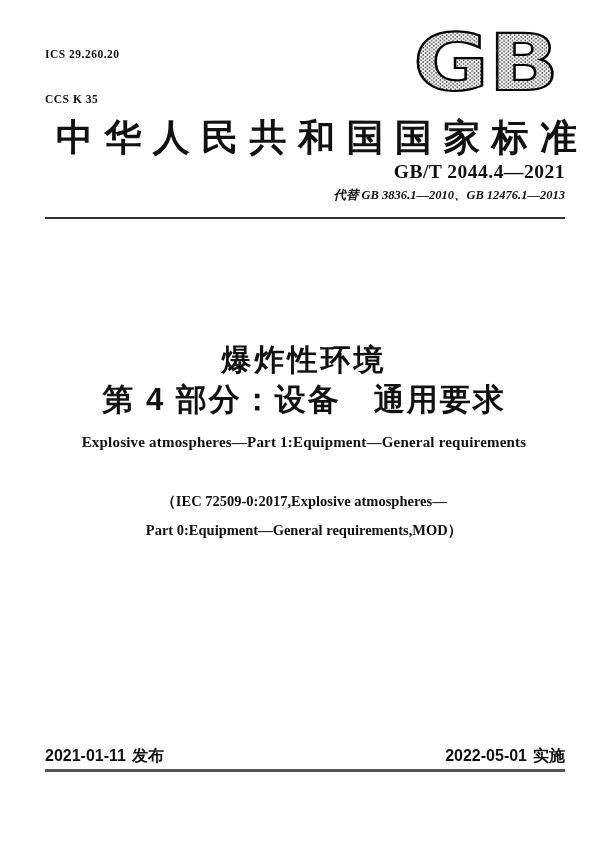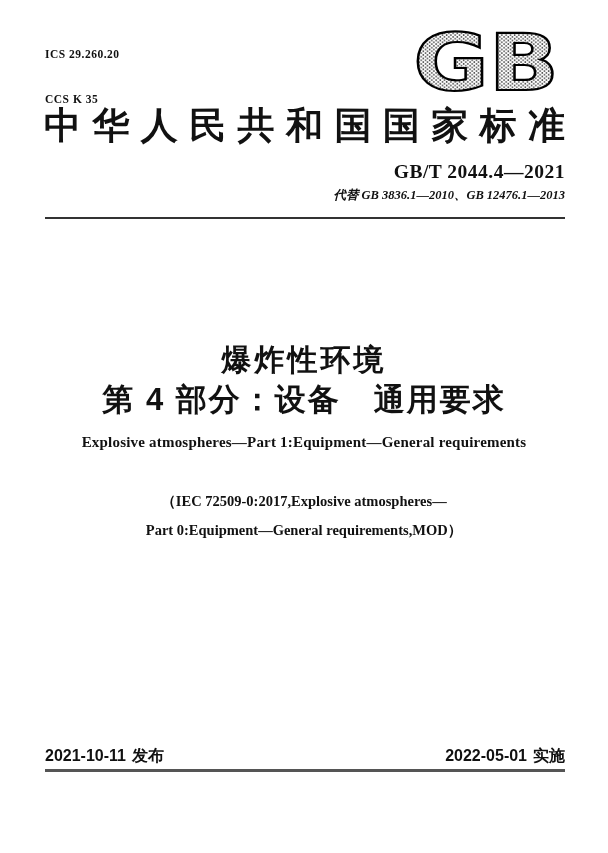--- a/index.html
+++ b/index.html
@@ -18,21 +18,21 @@
     overflow:hidden;
     padding-left:12px;
   }
   .codes{
     position:absolute;left:45px;top:17px;
     font-size:11.5px;font-weight:bold;line-height:15px;
     white-space:pre;letter-spacing:0.5px;
   }
   .logo{position:absolute;right:38px;top:26px;width:168px;height:70px;}
   .std-name{
-    position:absolute;left:44px;top:101px;width:521px;margin:0;
+    position:absolute;left:44px;top:101px;width:521px;margin:12px;
     font-size:37px;font-weight:bold;
     text-align:justify;text-align-last:justify;
     white-space:nowrap;
   }
   .num-block{position:absolute;right:43px;top:161px;text-align:right;}
   .std-num{font-size:19.5px;font-weight:bold;letter-spacing:0.5px;}
   .replaces{margin-top:4px;font-size:12.5px;font-weight:bold;font-style:italic;}
   .rule-top{
     position:absolute;left:45px;top:217px;width:520px;height:0;
     border:none;border-top:2px solid var(--rule-top);margin:0;
@@ -114,21 +114,21 @@
 
   <div class="title-en">Explosive atmospheres—Part 1:Equipment—General requirements</div>
 
   <div class="adoption">
     <div>（IEC 72509-0:2017,Explosive atmospheres—</div>
     <div>Part 0:Equipment—General requirements,MOD）</div>
   </div>
 
   <div class="dates-row">
     <div class="date-group">
-      <span>2021-10-11</span><span class="lbl">发布</span>
+      <span>2021-01-11</span><span class="lbl">发布</span>
     </div>
     <div class="date-group">
       <span>2022-05-01</span><span class="lbl">实施</span>
     </div>
   </div>
 
   <div class="rule-bottom"></div>
 
 
 </div>

